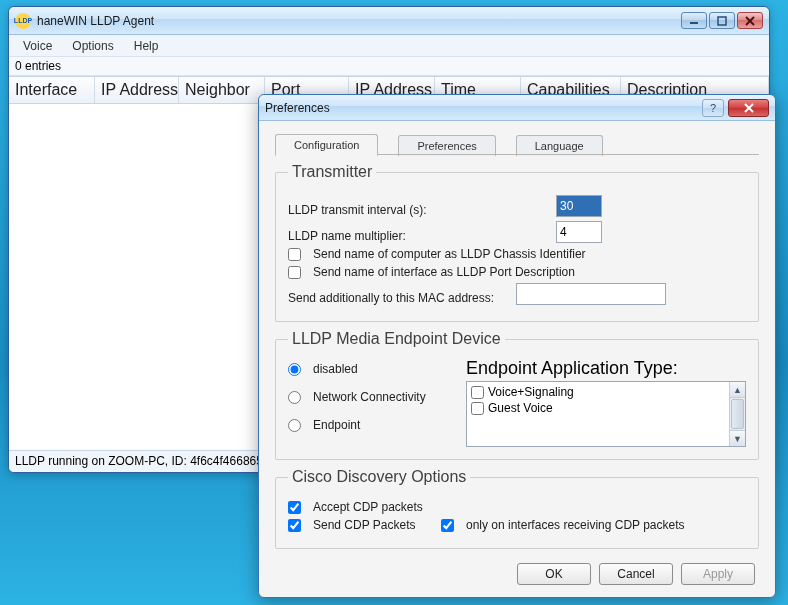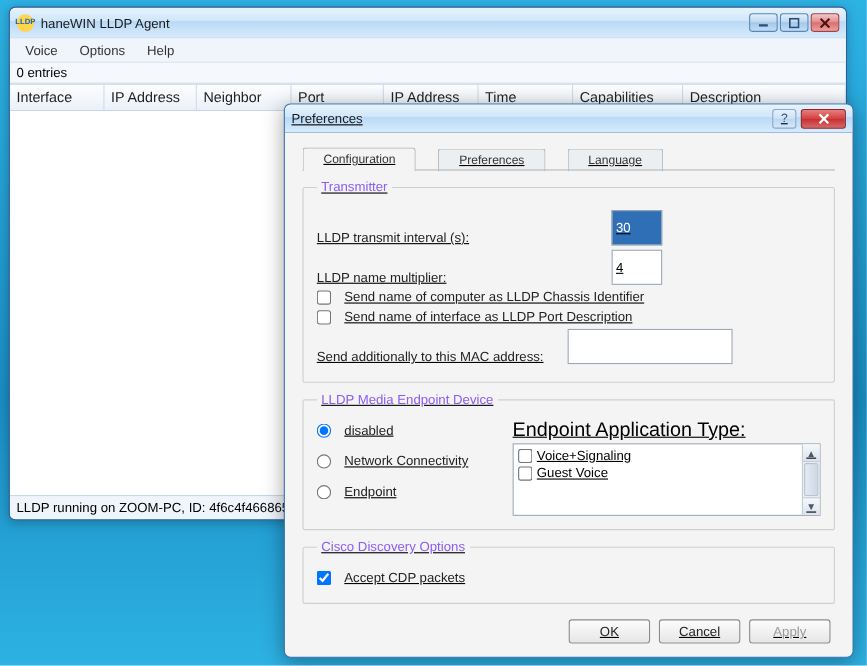--- a/index.html
+++ b/index.html
@@ -28,48 +28,48 @@
     background:linear-gradient(to bottom,#e2effb,#bcd7ef 49%,#a4c7e8 50%,#c3ddf4);
     display:flex;align-items:center;justify-content:center;color:#274e7a;font-size:10px;
     cursor:default;
   }
   .winbtn.close{border-color:#a84040;background:linear-gradient(to bottom,#f3c7c7,#e28989 49%,#d86f6f 50%,#eaa0a0);color:#6b1a1a;}
   .winbtn.close svg{stroke:#4a1010;}
   .menubar{height:22px;background:#f0f5fb;display:flex;align-items:center;padding:0 6px;gap:4px;font-size:12px;color:#333;border-bottom:1px solid #d9e3ef;}
   .menuitem{padding:2px 8px;}
   .statusline{padding:2px 6px;border-bottom:1px solid #d9e3ef;font-size:12px;}
   .colheaders{display:flex;border-top:1px solid #c6d5e7;border-bottom:1px solid #c6d5e7;background:linear-gradient(to bottom,#fdfdfe,#ebf1f8);}
-  .colheaders .col{padding:4px 6px;border-right:1px solid #d0dcea;font-size:13px;color:#222;white-space:nowrap;overflow:hidden;}
+  .colheaders .col{padding:4px 6px;border-right:1px solid #d0dcea;font-size:16px;color:#222;white-space:nowrap;overflow:hidden;}
   .listbody{flex:1;background:#ffffff;}
   .statusbar{height:22px;border-top:1px solid #c6d5e7;padding:3px 6px;font-size:12px;background:#f0f5fb;}
 
   
   .dlg {
     position:absolute; left:258px; top:94px; width:518px; height:504px;
     background:#f4f4f4; border:1px solid #3774b5; border-radius:6px;
     box-shadow:0 4px 18px rgba(0,0,0,.35);
-    display:flex;flex-direction:column;overflow:hidden;text-decoration:underline;
+    display:flex;flex-direction:column;overflow:hidden;
   }
   .dlg .titlebar{height:26px;}
   .dlg .titlebar .title{font-size:12px;}
   .dlg .dlgclose{width:41px;height:18px;border:1px solid #8a2626;border-radius:3px;background:linear-gradient(to bottom,#e97f7f,#d24141 49%,#c32f2f 50%,#dc6565);display:flex;align-items:center;justify-content:center;margin-left:4px;}
   .dlg .help{width:22px;height:18px;border:1px solid #8aa9cc;border-radius:3px;background:linear-gradient(to bottom,#e6f0fb,#cde1f5 49%,#bcd5f0 50%,#d5e8fa);display:flex;align-items:center;justify-content:center;color:#2a4f7a;font-size:11px;}
   .dlgbody{flex:1;padding:10px 16px 6px 16px;display:flex;flex-direction:column;gap:8px;}
 
   .tabs{display:flex;align-items:flex-end;height:24px;position:relative;}
   .tab{padding:4px 18px;border:1px solid #b7b7b7;border-bottom:none;background:#f4f4f4;font-size:11px;color:#333;margin-right:20px;border-top-left-radius:3px;border-top-right-radius:3px;position:relative;top:1px;}
   .tab.active{background:#f4f4f4;border-bottom:1px solid #f4f4f4;z-index:2;}
   .tab:not(.active){background:#eceff2;}
   .tabstroke{position:absolute;left:0;right:0;bottom:0;border-bottom:1px solid #b7b7b7;z-index:1;}
 
   fieldset{border:1px solid #cfcfcf;border-radius:2px;padding:10px 12px 12px 12px;margin:0;}
-  legend{padding:0 4px;color:#8b5cf6;font-size:12px;}
+  legend{padding:0 4px;color:#404040;font-size:16px;}
   .row{display:flex;align-items:flex-end;margin:4px 0;gap:8px;font-size:12px;color:#222;}
   .row label{white-space:nowrap;}
-  .txt {width:46px;height:32px;border:1px solid #9da8b6;font-size:12px;padding:0 3px;}
+  .txt {width:46px;height:22px;border:1px solid #9da8b6;font-size:12px;padding:0 3px;}
   .txt.sel{background:#2f6fb6;color:#fff;}
   .txt.long{width:150px;}
   input[type=checkbox],input[type=radio]{margin:0 4px 0 0;vertical-align:middle;}
   .cols{display:flex;gap:18px;}
   .col1{flex:0 0 160px;display:flex;flex-direction:column;gap:6px;}
   .eatwrap{flex:1;}
   .eatlbl{font-size:18px;margin-bottom:2px;}
   .listbox{border:1px solid #9da8b6;background:#fff;height:66px;display:flex;}
   .listitems{flex:1;padding:2px;}
   .li{font-size:12px;padding:1px 2px;display:flex;align-items:center;gap:4px;}
@@ -219,20 +219,26 @@
         </div>
       </div>
     </fieldset>
 
     <fieldset>
       <legend>Cisco Discovery Options</legend>
       <div class="row">
         <input type="checkbox" checked="" style="">
         <label>Accept CDP packets</label>
       </div>
+      <div class="row">
+        <input type="checkbox" checked="" style="">
+        <label style="width:120px">Send CDP Packets</label>
+        <input type="checkbox" checked="" style="">
+        <label>only on interfaces receiving CDP packets</label>
+      </div>
     </fieldset>
 
     <div class="btnrow">
       <div class="btn">OK</div>
       <div class="btn">Cancel</div>
       <div class="btn disabled">Apply</div>
     </div>
   </div>
 </div>
 

